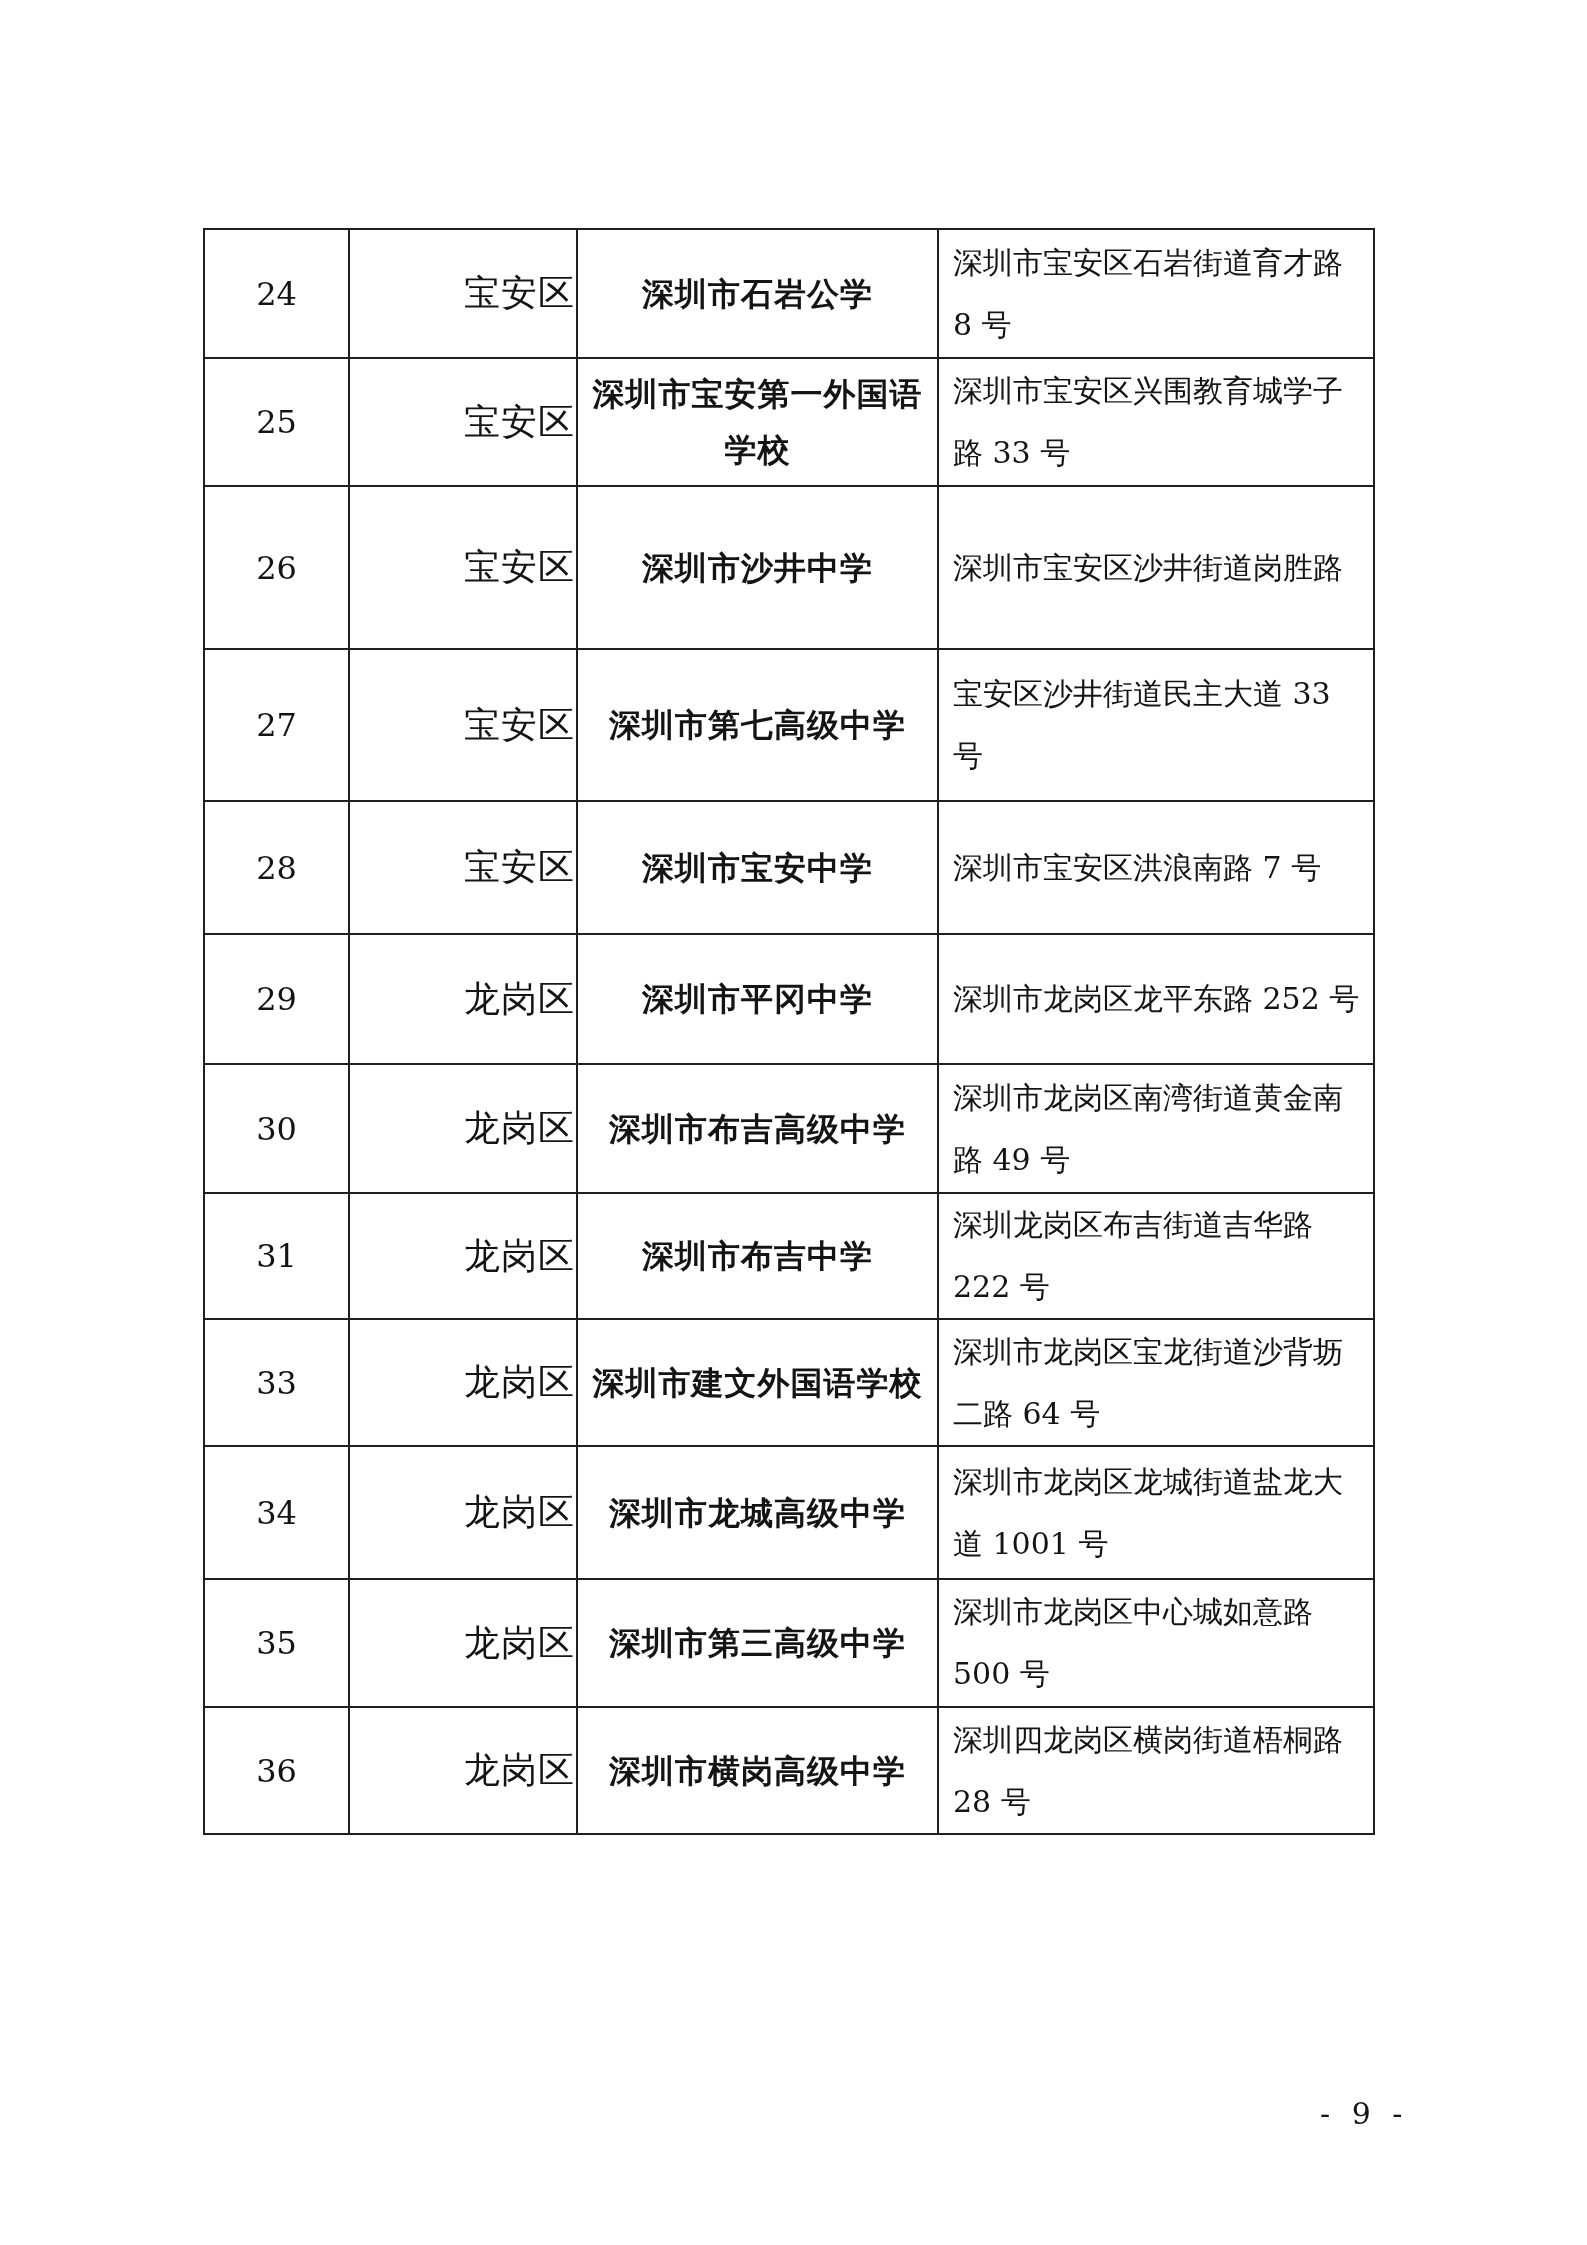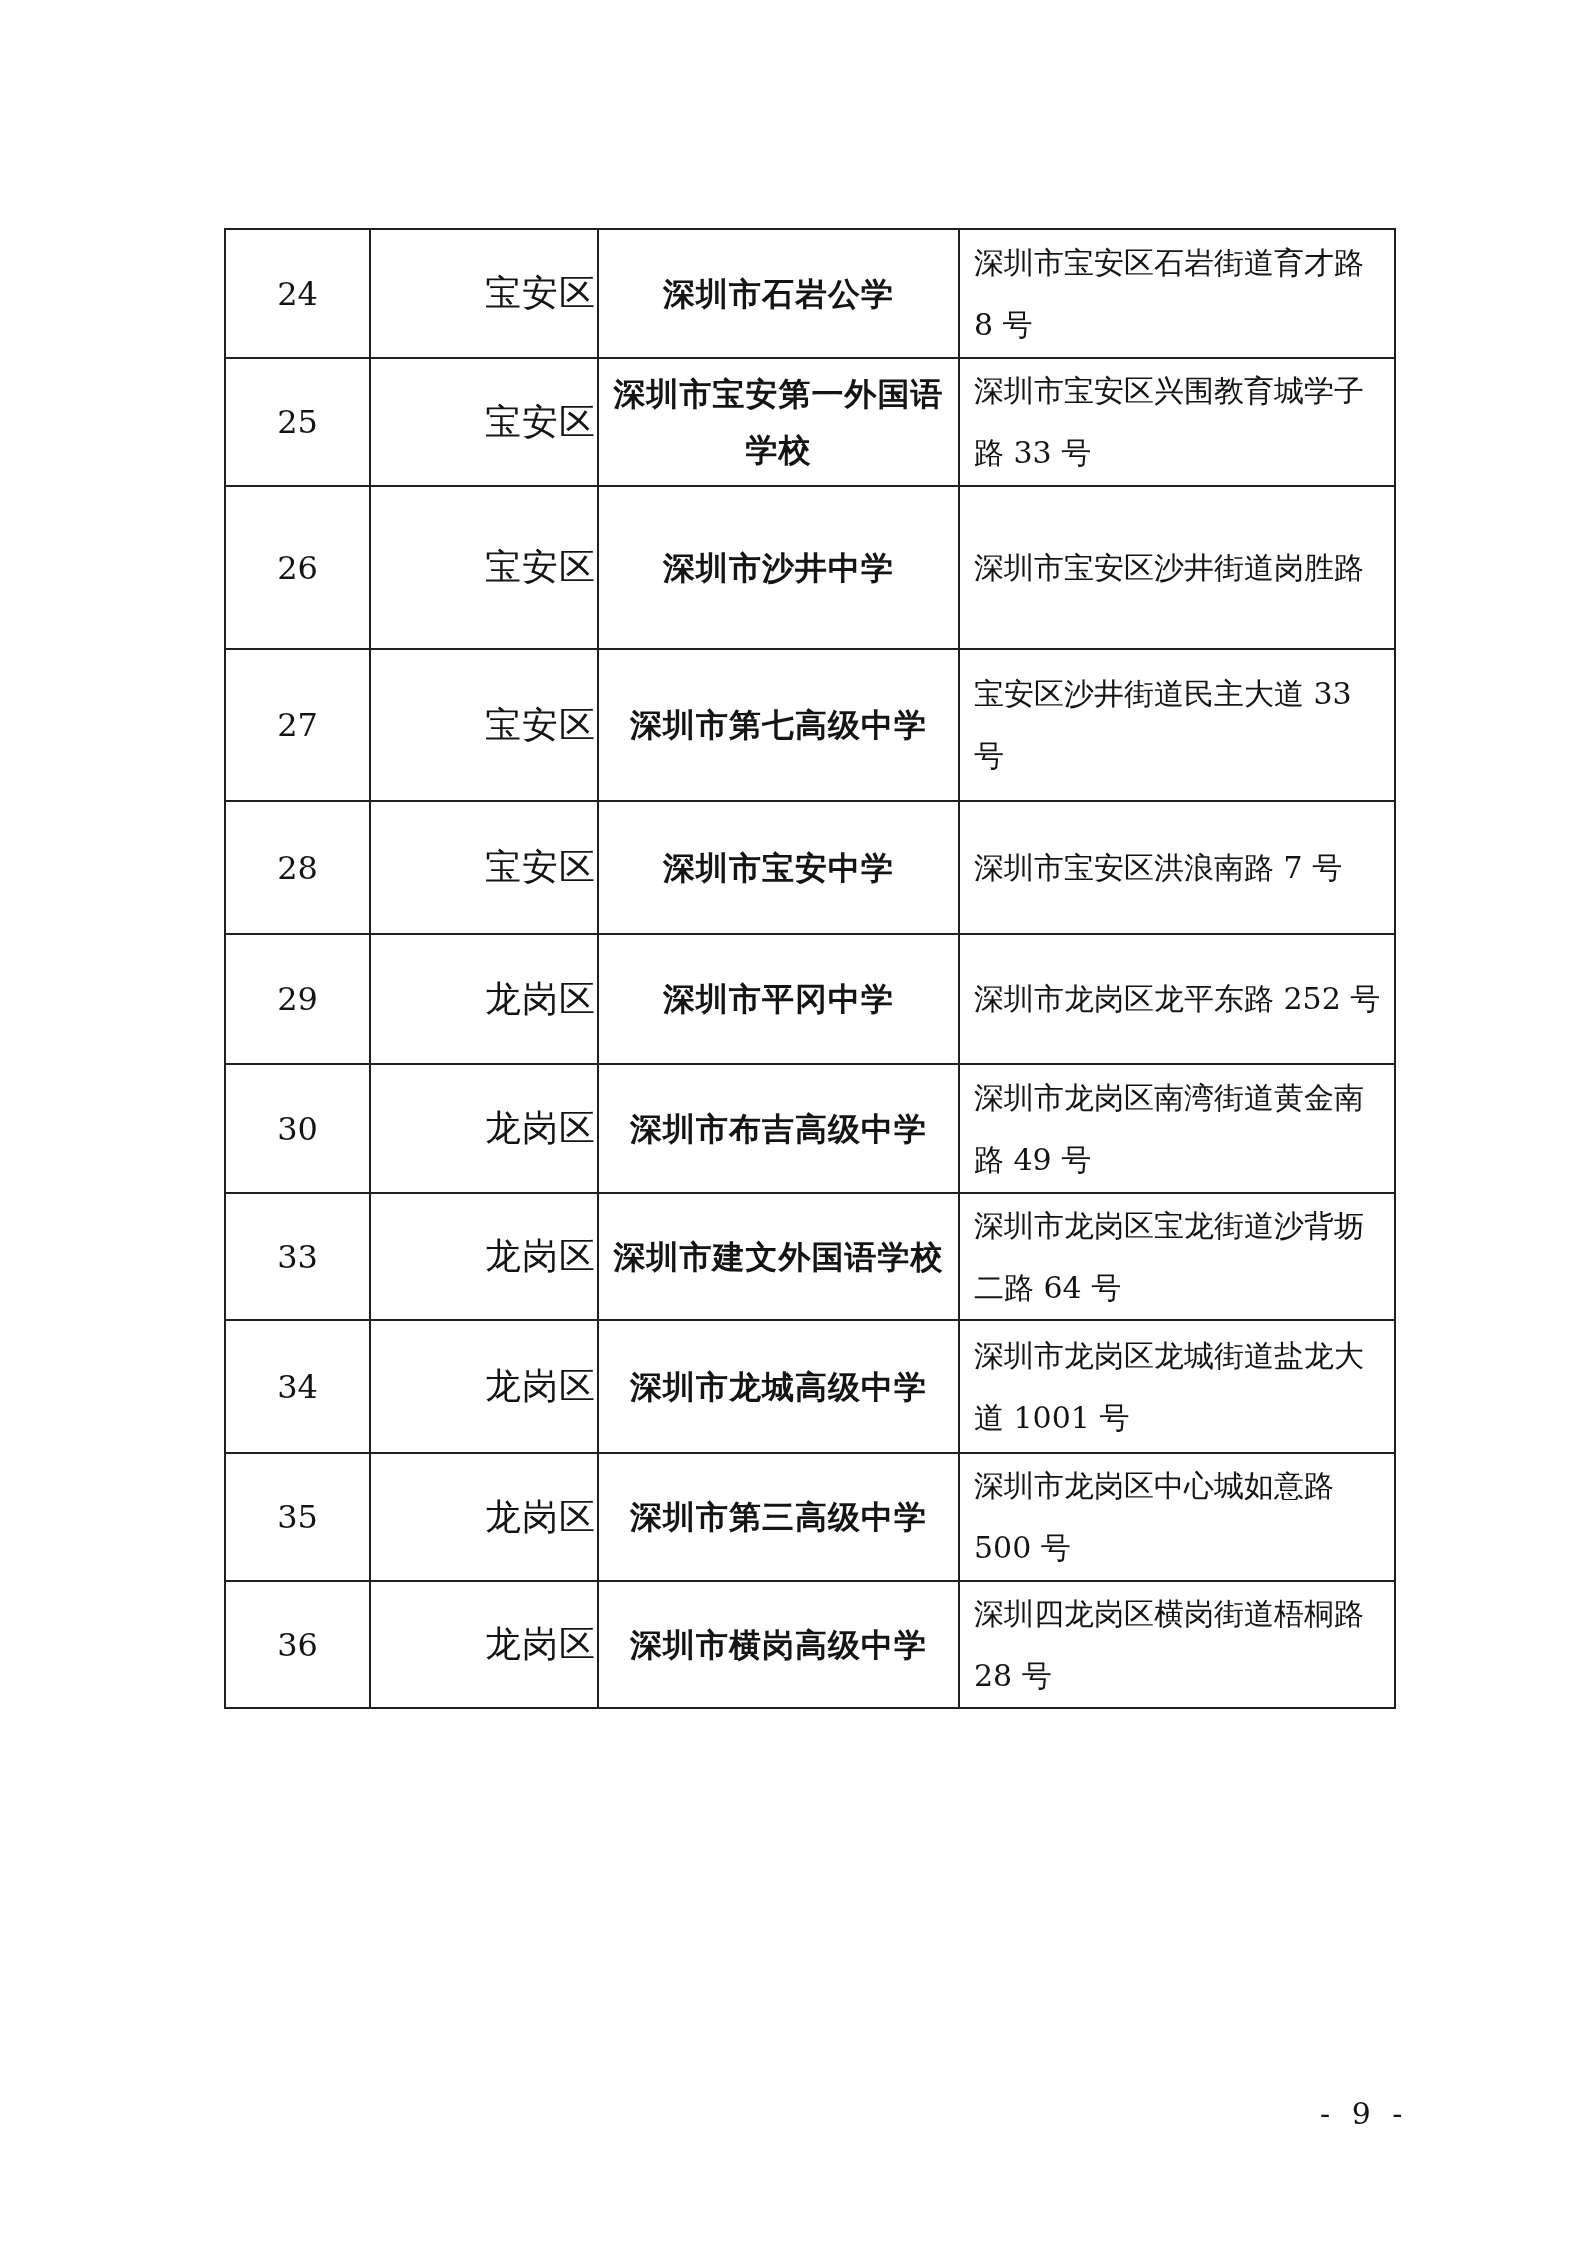--- a/index.html
+++ b/index.html
@@ -11,21 +11,21 @@
     position: relative;
     width: 1587px;
     height: 2245px;
     background: #ffffff;
     font-family: "DejaVu Serif", "Liberation Serif", serif;
     color: #141414;
     overflow: hidden;
   }
   table.schools {
     position: absolute;
-    left: 224px;
+    left: 203px;
     top: 228px;
     width: 1170px;
     border-collapse: collapse;
     table-layout: fixed;
   }
   table.schools td {
     border: 2px solid #1f1f1f;
     vertical-align: middle;
     overflow: hidden;
   }
@@ -111,20 +111,26 @@
           <td class="cell-district">龙岗区</td>
           <td class="cell-school">深圳市平冈中学</td>
           <td class="cell-addr">深圳市龙岗区龙平东路 252 号</td>
         </tr>
         <tr style="height: 129px;">
           <td class="cell-num">30</td>
           <td class="cell-district">龙岗区</td>
           <td class="cell-school">深圳市布吉高级中学</td>
           <td class="cell-addr">深圳市龙岗区南湾街道黄金南路 49 号</td>
         </tr>
+        <tr style="height: 126px;">
+          <td class="cell-num">31</td>
+          <td class="cell-district">龙岗区</td>
+          <td class="cell-school">深圳市布吉中学</td>
+          <td class="cell-addr">深圳龙岗区布吉街道吉华路 222 号</td>
+        </tr>
         <tr style="height: 127px; margin-left: 44px;">
           <td class="cell-num">33</td>
           <td class="cell-district">龙岗区</td>
           <td class="cell-school">深圳市建文外国语学校</td>
           <td class="cell-addr">深圳市龙岗区宝龙街道沙背坜二路 64 号</td>
         </tr>
         <tr style="height: 133px;">
           <td class="cell-num">34</td>
           <td class="cell-district">龙岗区</td>
           <td class="cell-school">深圳市龙城高级中学</td>

